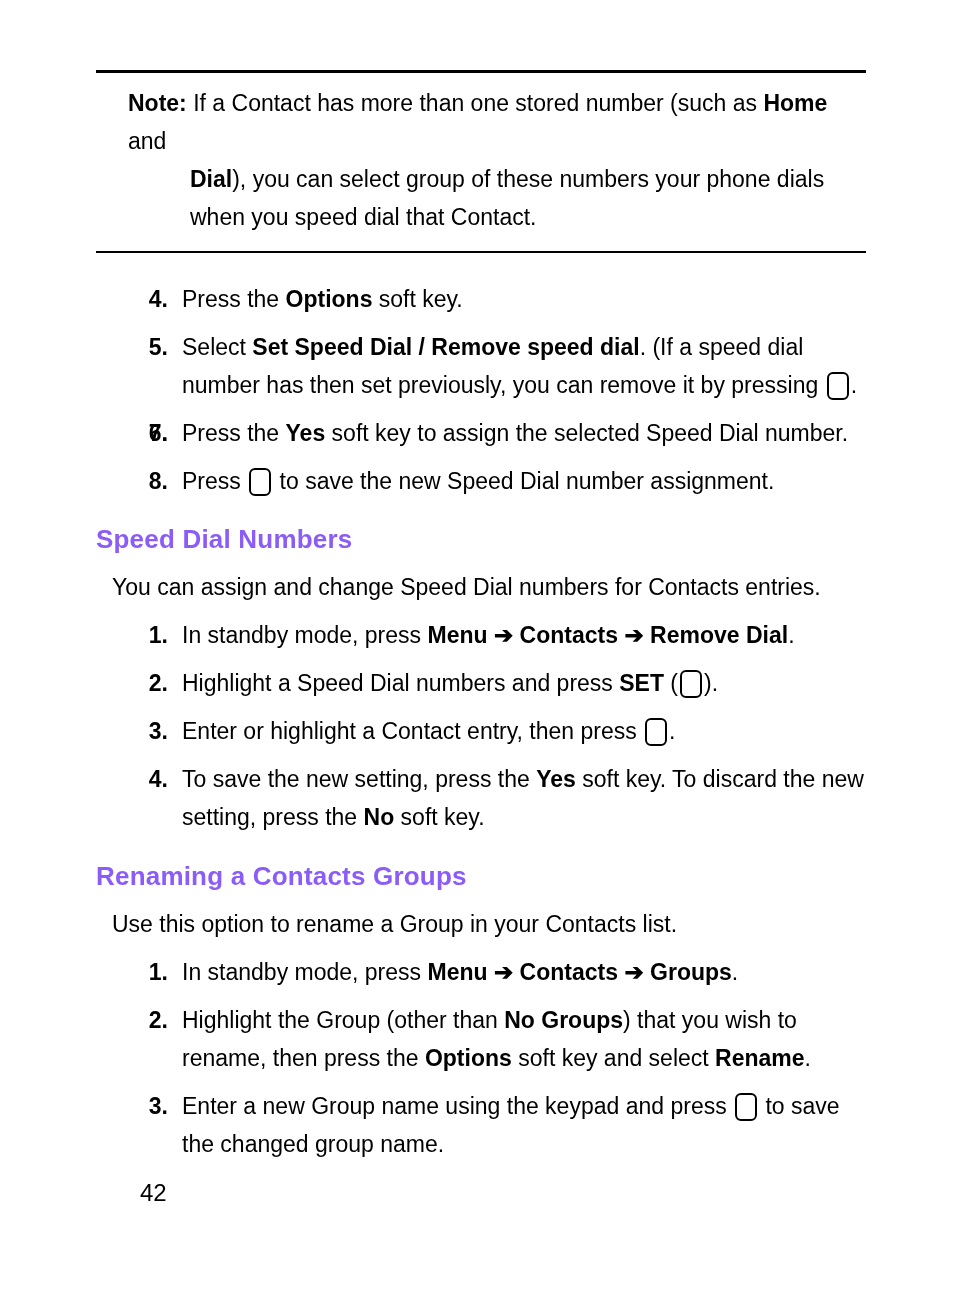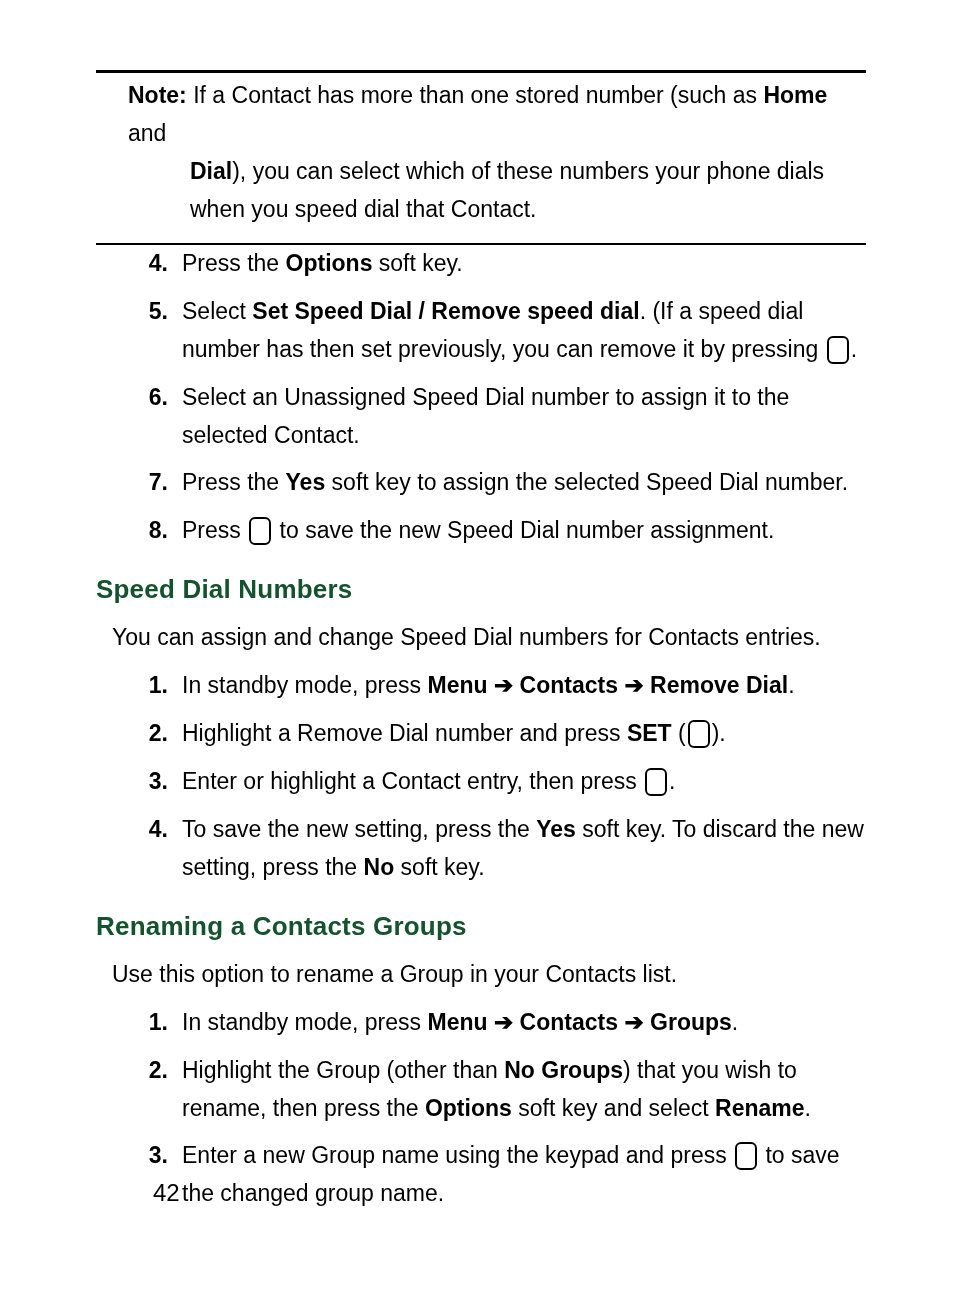--- a/index.html
+++ b/index.html
@@ -14,21 +14,22 @@
     padding: 70px 88px 0 96px;
     font-family: Arial, Helvetica, sans-serif;
     font-size: 23px;
     color: #000;
     line-height: 1.65;
     position: relative;
   }
   .note-box {
     border-top: 3px solid #000;
     border-bottom: 2px solid #000;
-    padding: 4px 0 14px 0;
+    padding: 12px 0 14px 0;
+    margin-bottom: 28px;
   }
   .note-inner {
     padding-left: 32px;
   }
   .hang {
     display: block;
     padding-left: 62px;
   }
   b, .bold { font-weight: bold; }
   ol.steps {
@@ -46,21 +47,21 @@
     left: 0;
     top: 0;
     width: 40px;
     text-align: right;
     font-weight: bold;
   }
   h2.section {
     font-family: Arial, Helvetica, sans-serif;
     font-weight: 900;
     font-size: 26px;
-    color: #14532d;
+    color: #8b5cf6;
     margin: 18px 0 8px 0;
     letter-spacing: 0.2px;
   }
   p.intro {
     margin: 0 0 10px 0;
     padding-left: 16px;
   }
   .key-icon {
     display: inline-block;
     width: 22px;
@@ -69,73 +70,72 @@
     border-radius: 6px;
     vertical-align: -7px;
     margin: 0 2px;
     box-sizing: border-box;
   }
   .arrow {
     font-weight: bold;
   }
   .page-number {
     position: absolute;
-    left: 153px;
+    left: 140px;
     bottom: 82px;
     font-size: 24px;
   }
 </style>
 </head>
 <body>
 
 <div class="page">
 
   <div class="note-box">
     <div class="note-inner">
       <b>Note:</b>
       <span>If a Contact has more than one stored number (such as </span><b>Home</b><span> and </span>
       <span class="hang">
-        <b>Dial</b><span>), you can select which of these numbers your phone dials when you speed dial that Contact.</span>
+        <b>Dial</b><span>), you can select group of these numbers your phone dials when you speed dial that Contact.</span>
       </span>
     </div>
   </div>
 
   <ol class="steps">
     <li>
       <span class="num">4.</span>
       <span>Press the </span><b>Options</b><span> soft key.</span>
     </li>
     <li>
       <span class="num">5.</span>
       <span>Select </span><b>Set Speed Dial / Remove speed dial</b><span>. (If a speed dial number has then set previously, you can remove it by pressing </span><span class="key-icon"></span><span>.</span>
     </li>
     <li>
       <span class="num">6.</span>
-      <span>Select an Unassigned Speed Dial number to assign it to the selected Contact.</span>
     </li>
     <li>
       <span class="num">7.</span>
       <span>Press the </span><b>Yes</b><span> soft key to assign the selected Speed Dial number.</span>
     </li>
     <li>
       <span class="num">8.</span>
       <span>Press </span><span class="key-icon"></span><span> to save the new Speed Dial number assignment.</span>
     </li>
   </ol>
 
   <h2 class="section">Speed Dial Numbers</h2>
   <p class="intro">You can assign and change Speed Dial numbers for Contacts entries.</p>
   <ol class="steps">
     <li>
       <span class="num">1.</span>
       <span>In standby mode, press </span><b>Menu</b> <span class="arrow">➔</span> <b>Contacts</b> <span class="arrow">➔</span> <b>Remove Dial</b><span>.</span>
     </li>
     <li>
       <span class="num">2.</span>
-      <span>Highlight a Remove Dial number and press </span><b>SET</b><span> (</span><span class="key-icon"></span><span>).</span>
+      <span>Highlight a Speed Dial numbers and press </span><b>SET</b><span> (</span><span class="key-icon"></span><span>).</span>
     </li>
     <li>
       <span class="num">3.</span>
       <span>Enter or highlight a Contact entry, then press </span><span class="key-icon"></span><span>.</span>
     </li>
     <li>
       <span class="num">4.</span>
       <span>To save the new setting, press the </span><b>Yes</b><span> soft key. To discard the new setting, press the </span><b>No</b><span> soft key.</span>
     </li>
   </ol>

